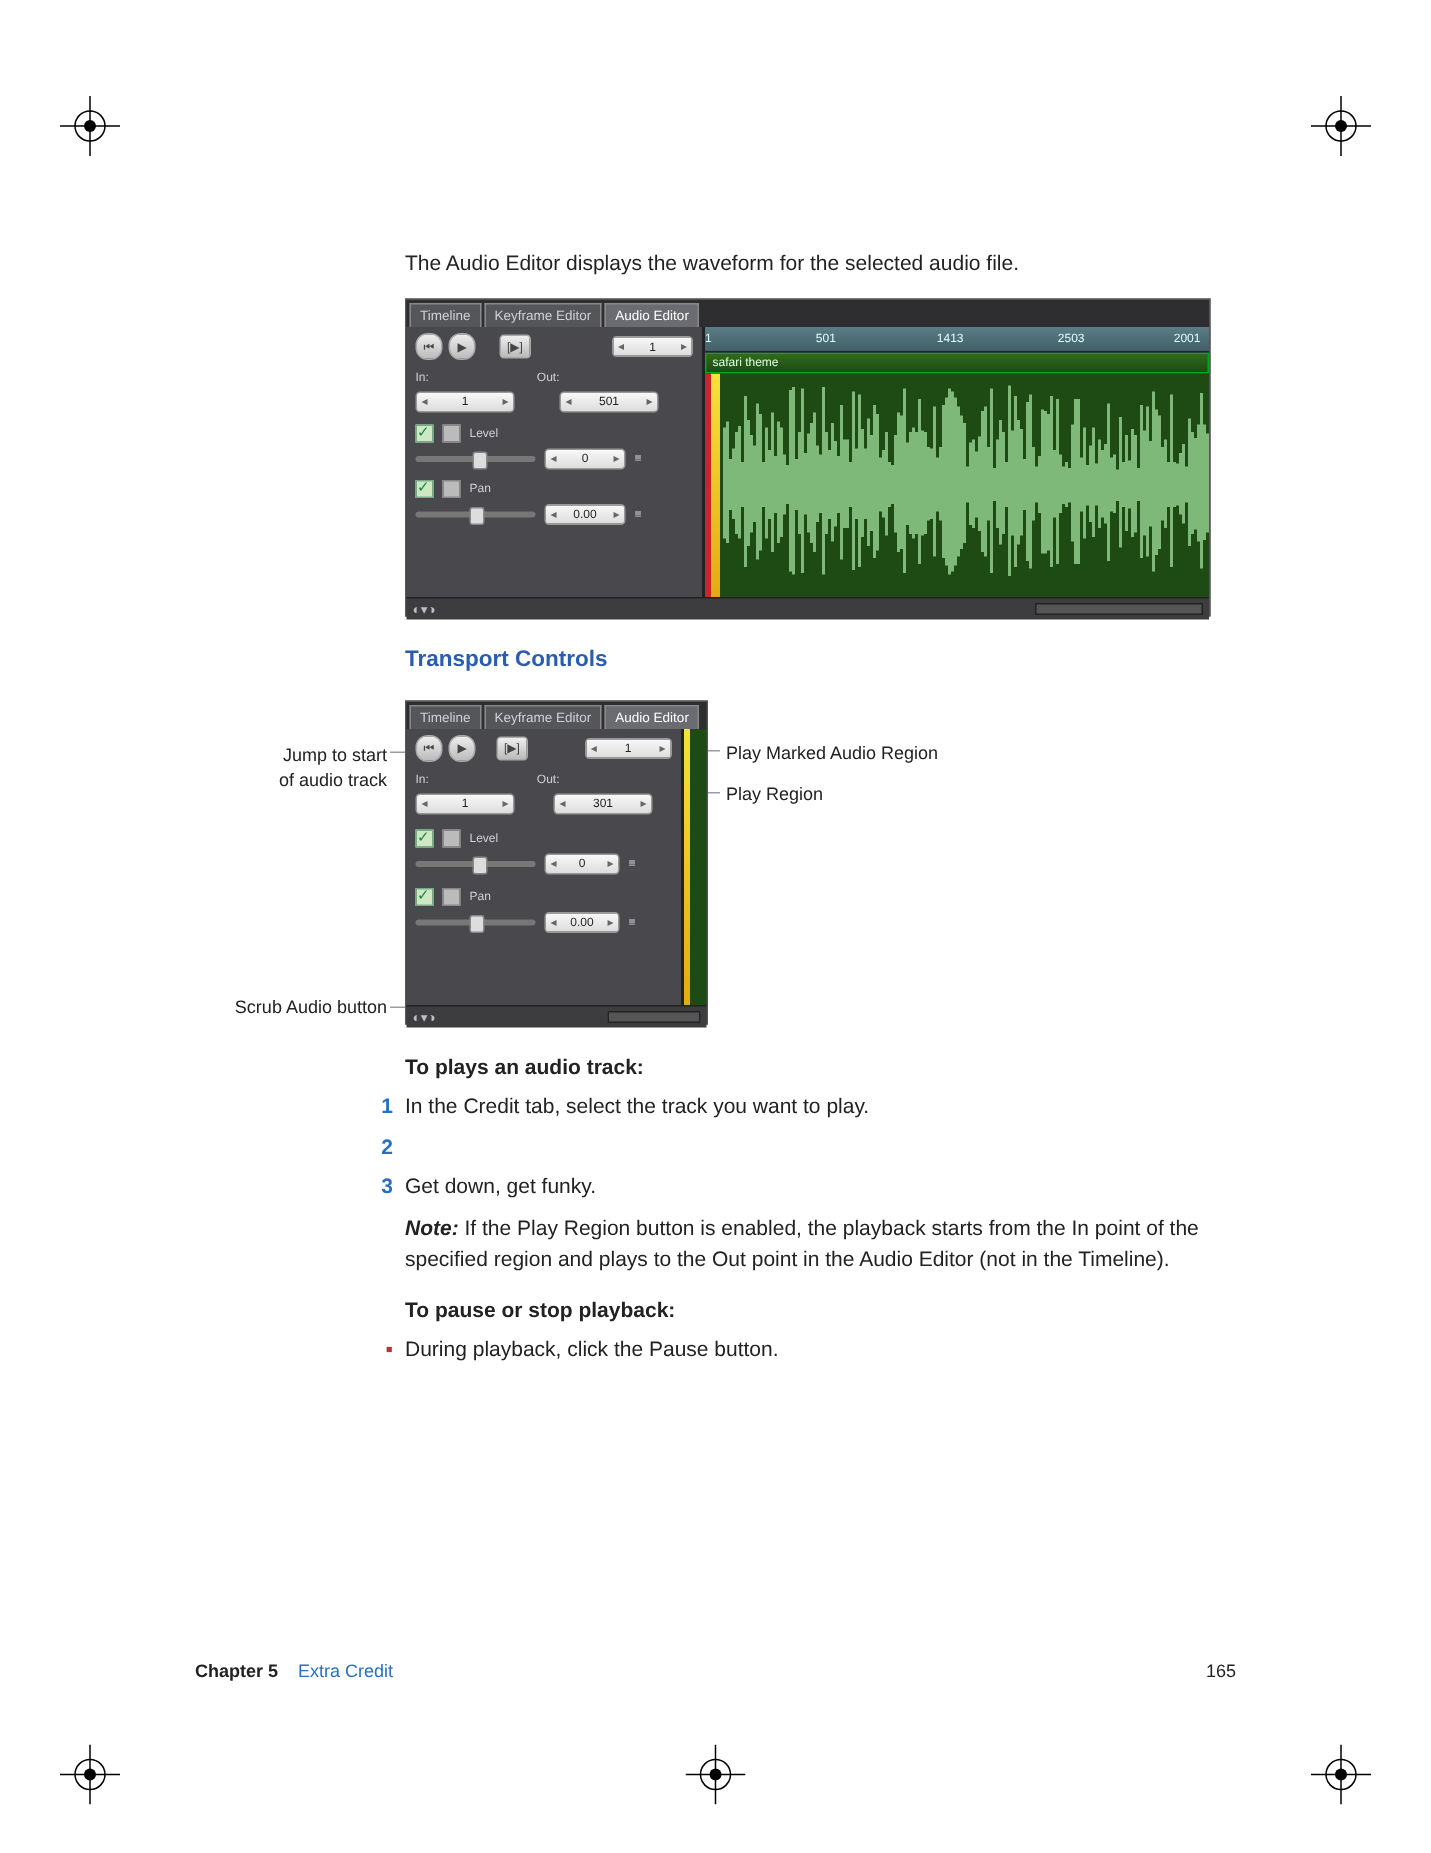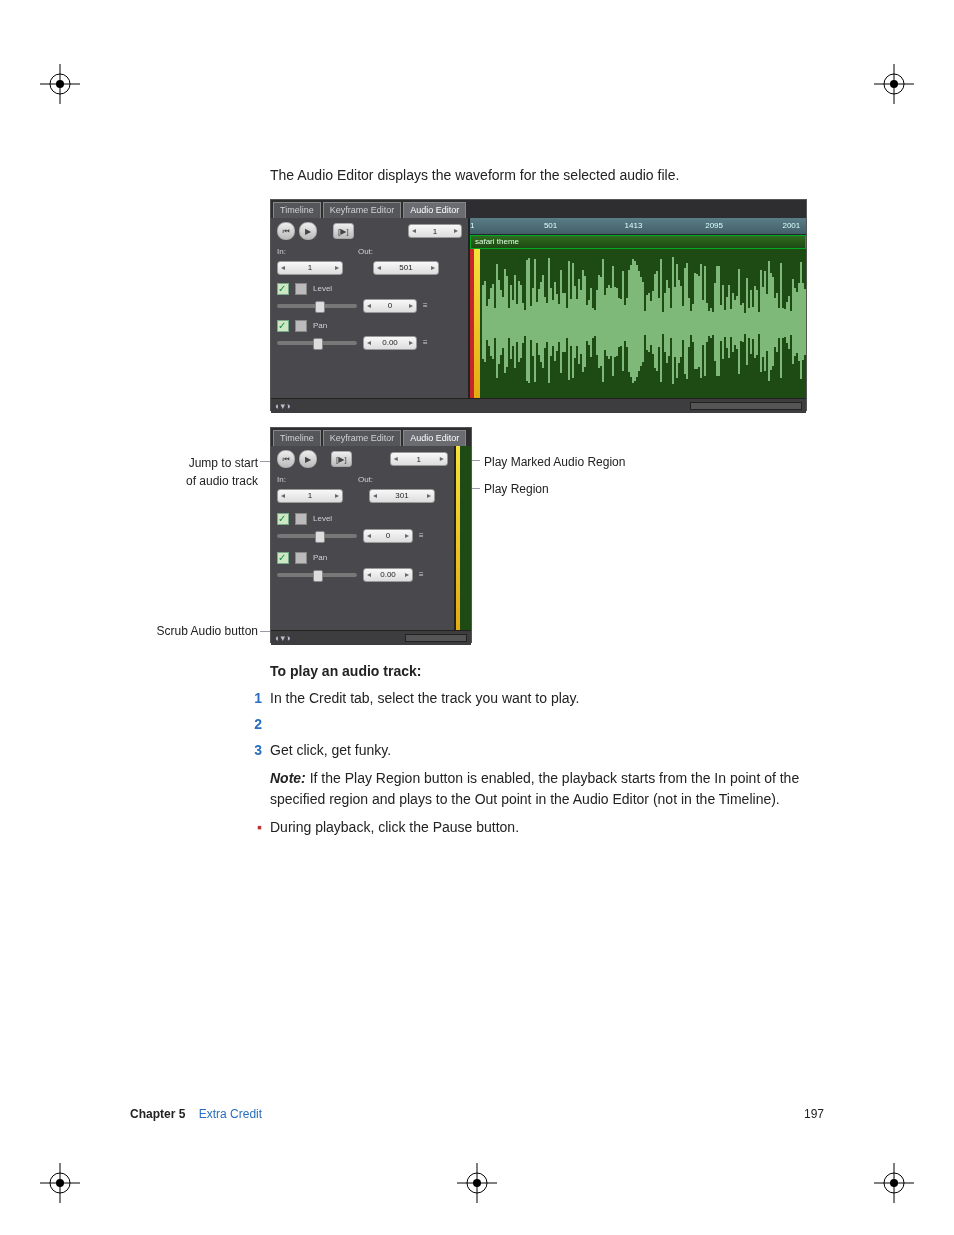--- a/index.html
+++ b/index.html
@@ -283,21 +283,21 @@
             </div>
           <span class="field" style="min-width:44px">0.00</span>
           <span class="lbl">≡</span>
         </div>
       </div>
       <div class="wave-col">
         <div class="ruler">
           <span class="tick" style="left:0">1</span>
           <span class="tick" style="left:22%">501</span>
           <span class="tick" style="left:46%">1413</span>
-          <span class="tick" style="left:70%">2095</span>
+          <span class="tick" style="left:70%">2503</span>
           <span class="tick" style="left:93%">2001</span>
         </div>
         <div class="trackhead">safari theme</div>
         <div class="waveform">
           <div class="wf" id="wf1">
             <div class="half top" id="wf1t">
                 <div class="bar" style="left: 0px; height: 51.7811%;"></div>
                 <div class="bar" style="left: 2px; height: 57.0592%;"></div>
                 <div class="bar" style="left: 4px; height: 23.6606%;"></div>
                 <div class="bar" style="left: 6px; height: 33.2983%;"></div>
@@ -627,20 +627,21 @@
           </div>
         </div>
       </div>
     </div>
     <div class="ed-footer">
       <span class="scrub">◐▾◑</span>
       <span class="zoom"></span>
     </div>
   </div>
 
+  <div class="section-head">Transport Controls</div>
 
   <div class="callout-block">
     <div class="callout-l" style="left:0;top:28px;width:128px">
       <span>Jump to start</span><br>
       <span>of audio track</span>
     </div>
     <div class="lead" style="left:130px;top:34px;width:20px"></div>
 
     <div class="callout-l" style="left:0;top:196px;width:128px">
       <span>Scrub Audio button</span>
@@ -707,50 +708,51 @@
         </div>
         <div class="rightstub"></div>
       </div>
       <div class="ed-footer">
         <span class="scrub">◐▾◑</span>
         <span class="zoom" style="width:60px"></span>
       </div>
     </div>
   </div>
 
-  <div class="task-head">To play an audio track:</div>
+  <div class="task-head">To plays an audio track:</div>
   <ol class="steps">
     <li>
         <span class="num">1</span>
         <span>In the Credit tab, select the track you want to play.</span>
       </li>
     <li>
         <span class="num">2</span>
       <div>
       </div>
     </li>
     <li>
         <span class="num">3</span>
-        <span>Get click, get funky.</span>
+        <span>Get down, get funky.</span>
       </li>
   </ol>
   <p>
     <span class="note-label">Note:</span><span>  If the Play Region button is enabled, the playback starts from the In point of the specified region and plays to the Out point in the Audio Editor (not in the Timeline).</span>
   </p>
 
+  <div class="task-head">To pause or stop playback:</div>
   <ul class="bullets">
     <li>
         <span class="dot">▪</span>
       <div>
         <div>During playback, click the Pause button.</div>
       </div>
     </li>
   </ul>
 
 </div>
 
 <div class="footer">
   <div>
     <span class="chap">Chapter 5</span>
     <span class="chtitle">Extra Credit</span>
   </div>
-  <span class="pnum">197</span>
+  <span class="pnum">165</span>
 </div>
 
 </body></html>

